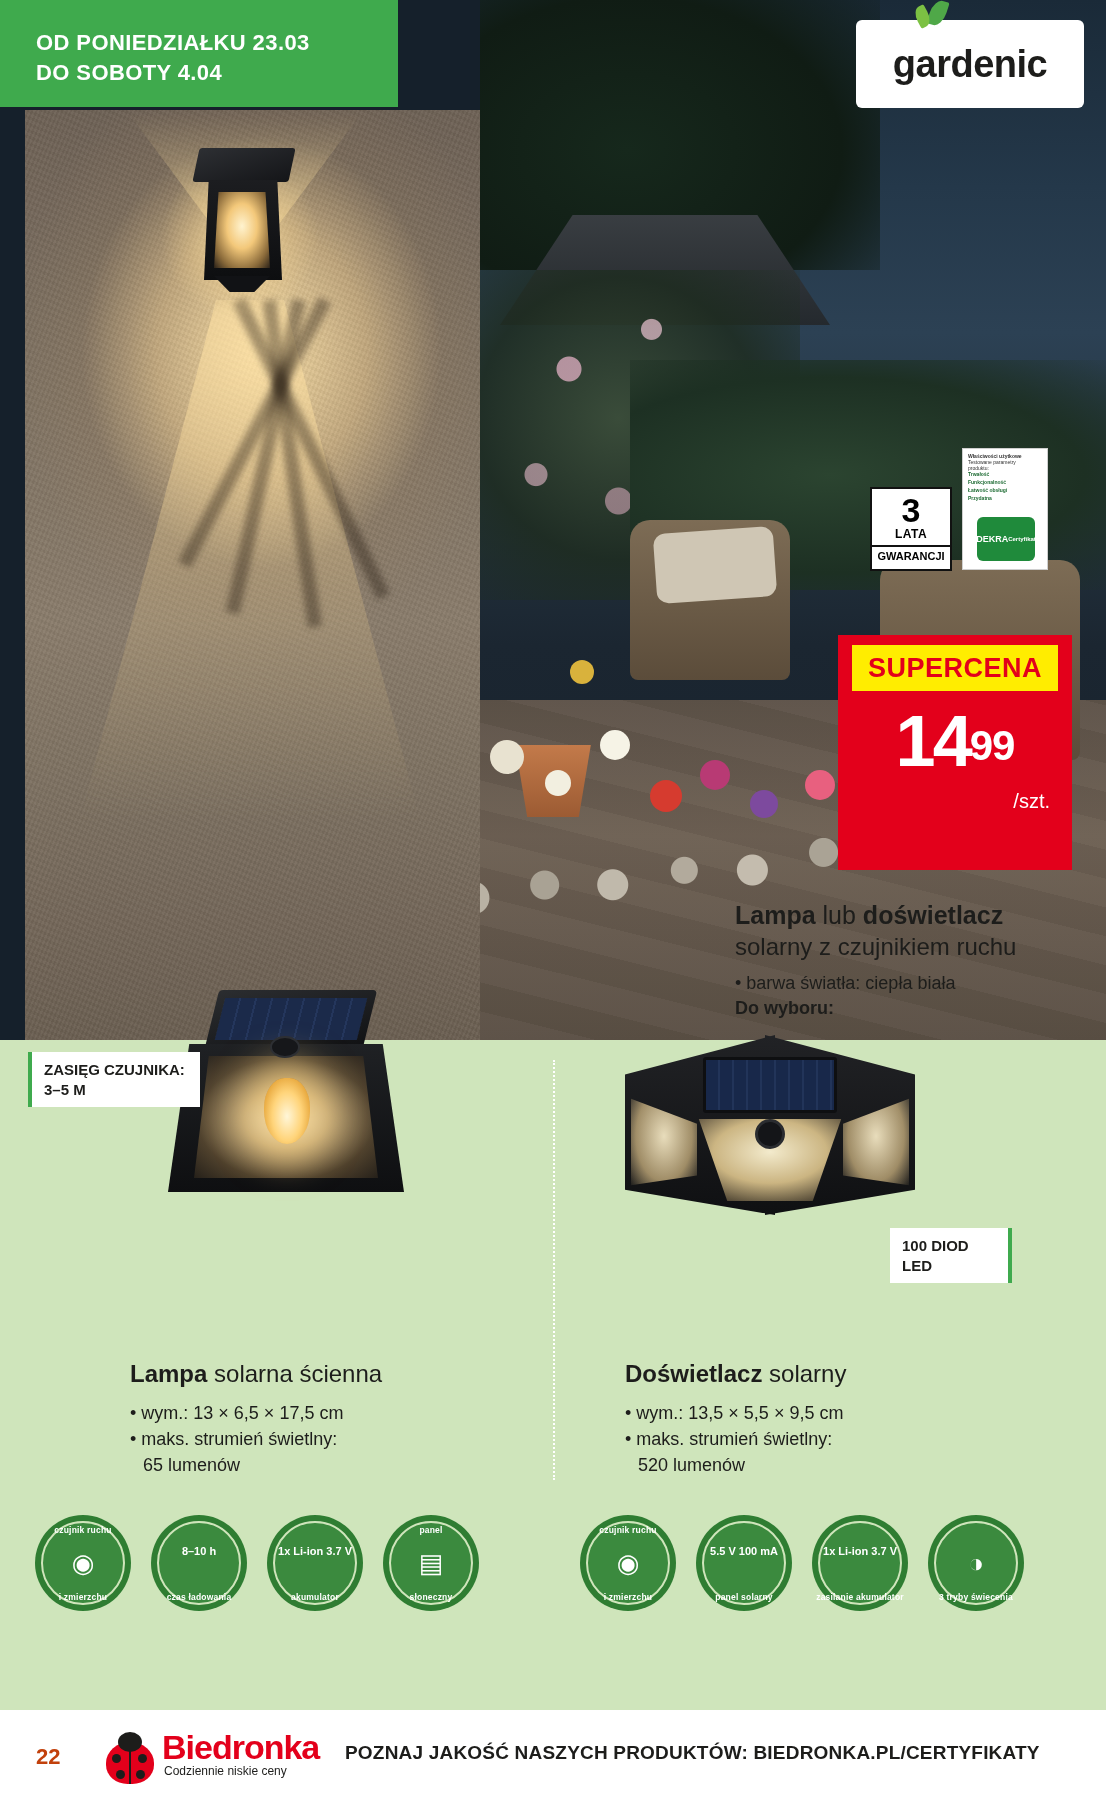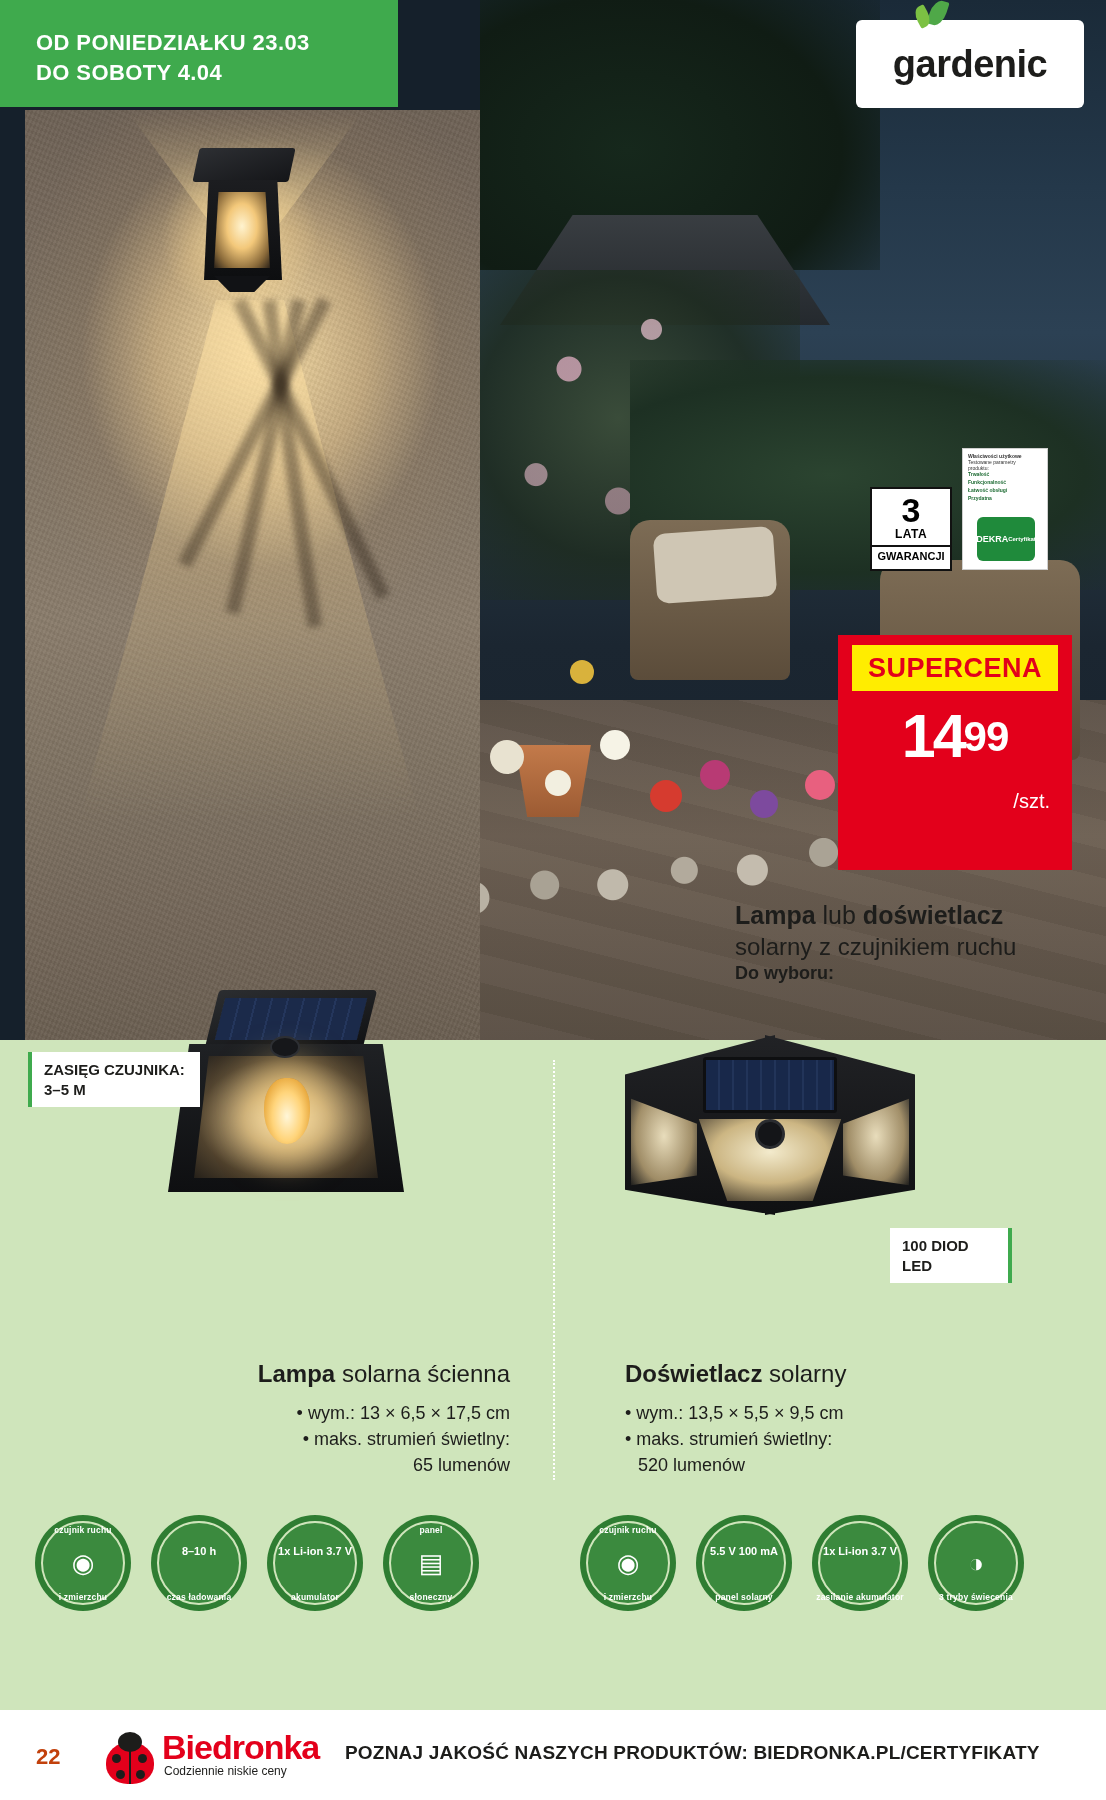--- a/index.html
+++ b/index.html
@@ -268,21 +268,21 @@
   .pricebox .super {
     margin: 10px auto 0; width: 206px; height: 46px;
     background: #ffed00; color: #e3001b;
     font-size: 27px; font-weight: bold; letter-spacing: .5px;
     display: flex; align-items: center; justify-content: center;
   }
   .pricebox .amount {
     position: relative; color: #fff; text-align: center;
     margin-top: 18px; height: 110px;
   }
-  .pricebox .int { font-size: 61px; font-weight: bold; line-height: .9; letter-spacing: -3px; }
+  .pricebox .int { font-size: 72px; font-weight: bold; line-height: .9; letter-spacing: -3px; }
   .pricebox .dec { font-size: 42px; font-weight: bold; vertical-align: super; letter-spacing: -1px; }
   .pricebox .unit { position: absolute; right: 22px; bottom: 6px; font-size: 20px; }
 
   
   .herocaption {
     position: absolute; left: 735px; top: 900px;
     width: 350px; z-index: 20;
     color: #1d1d1b;
   }
   .herocaption .t1 { font-size: 25px; line-height: 1.25; }
@@ -391,21 +391,21 @@
   }
 
   
   .ptext { position: absolute; color: #1d1d1b; }
   .ptext h3 { font-size: 24px; font-weight: normal; margin-bottom: 12px; }
   .ptext h3 b { font-weight: bold; }
   .ptext ul { list-style: none; }
   .ptext li { font-size: 18px; line-height: 1.45; }
   .ptext li.b:before { content: "• "; }
   .ptext li.cont { padding-left: 13px; }
-  .ptext.p1 { left: 130px; top: 1360px; width: 380px; text-align: right; }
+  .ptext.p1 { left: 130px; top: 1360px; width: 380px; }
   .ptext.p2 { left: 625px; top: 1360px; width: 400px; }
 
   
   .iconrow { position: absolute; top: 1515px; }
   .iconrow.g1 { left: 35px; }
   .iconrow.g2 { left: 580px; }
   .icon {
     float: left;
     width: 96px; height: 96px;
     border-radius: 50%;
@@ -569,20 +569,23 @@
     <div class="super">SUPERCENA</div>
     <div class="amount">
       <span class="int">14</span><span class="dec">99</span>
       <div class="unit">/szt.</div>
     </div>
   </div>
 
   <div class="herocaption">
     <div class="t1"><b>Lampa</b><span> lub </span><b>doświetlacz</b></div>
     <div class="t2">solarny z czujnikiem ruchu</div>
+    <ul>
+      <li>barwa światła: ciepła biała</li>
+    </ul>
     <div class="choice">Do wyboru:</div>
   </div>
 
   <div class="lower"></div>
   <div class="divider"></div>
 
   <div class="callout zasieg">
     <div>ZASIĘG CZUJNIKA:</div>
     <div>3–5 M</div>
   </div>

